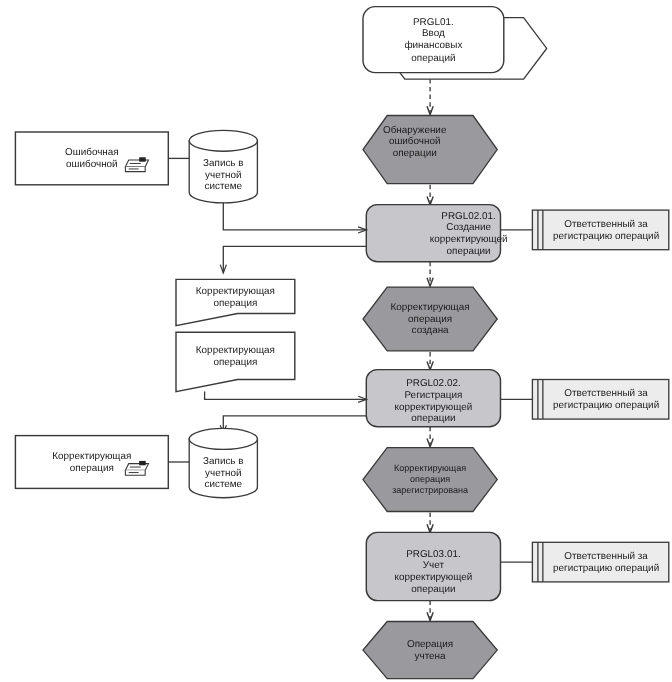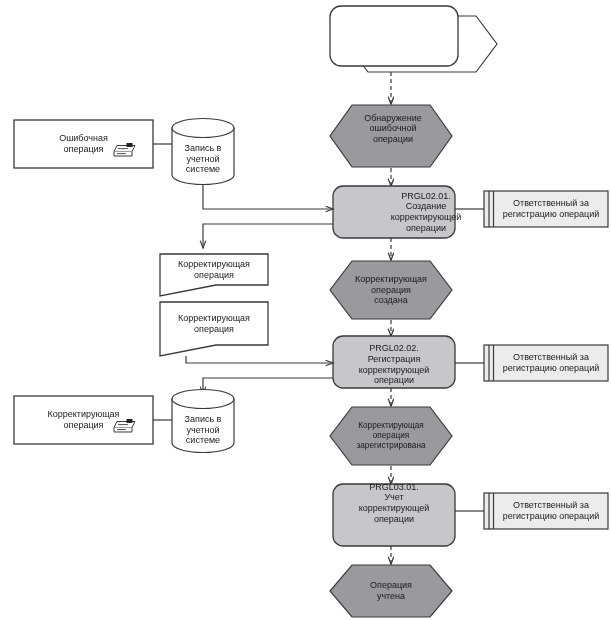--- a/index.html
+++ b/index.html
@@ -139,22 +139,26 @@
     <g transform="translate(113,419)">
       <path d="M1,8.5 L4,2.5 L22,2.5 L19,8.5 Z" fill="#ffffff" stroke="#3a3a3a" stroke-width="1"></path>
       <path d="M1,8.5 L1,13 L19,13 L19,8.5" fill="#ffffff" stroke="#3a3a3a" stroke-width="1"></path>
       <rect x="13.5" y="0" width="6" height="4" fill="#222222"></rect>
       <line x1="5" y1="5.6" x2="15" y2="5.6" stroke="#3a3a3a" stroke-width="0.9"></line>
       <line x1="4" y1="10.6" x2="13" y2="10.6" stroke="#3a3a3a" stroke-width="0.9"></line>
     </g>
     <line x1="153" y1="420" x2="172" y2="420" stroke="#3a3a3a" stroke-width="1.2"></line>
   </svg>
 
-
-  <div class="lbl lbl-9" style="left:332px;top:105px;width:122px;height:47px;">Обнаружение
+  <div class="lbl lbl-9" style="left:330px;top:6px;width:128px;height:60px;">PRGL01.
+Ввод
+финансовых
+операций</div>
+
+  <div class="lbl lbl-9" style="left:316px;top:105px;width:122px;height:47px;">Обнаружение
 ошибочной
 операции</div>
 
   <div class="lbl lbl-9" style="left:333px;top:186px;width:122px;height:52px;margin-left:32px;">PRGL02.01.
 Создание
 корректирующей
 операции</div>
 
   <div class="lbl lbl-9" style="left:330px;top:261px;width:122px;height:58px;">Корректирующая
 операция
@@ -162,30 +166,30 @@
 
   <div class="lbl lbl-9" style="left:333px;top:336px;width:122px;height:57px;">PRGL02.02.
 Регистрация
 корректирующей
 операции</div>
 
   <div class="lbl lbl-8" style="left:330px;top:407px;width:122px;height:58px;">Корректирующая
 операция
 зарегистрирована</div>
 
-  <div class="lbl lbl-9" style="left:333px;top:472px;width:122px;height:62px;">PRGL03.01.
+  <div class="lbl lbl-9" style="left:333px;top:488px;width:122px;height:62px;">PRGL03.01.
 Учет
 корректирующей
 операции</div>
 
   <div class="lbl lbl-9" style="left:330px;top:565px;width:122px;height:52px;">Операция
 учтена</div>
 
   <div class="lbl lbl-9" style="left:14px;top:120px;width:139px;height:48px;">Ошибочная
-операция</div>
+ошибочной</div>
 
   <div class="lbl lbl-9" style="left:172px;top:133px;width:62px;height:52px;">Запись в
 учетной
 системе</div>
 
   <div class="lbl lbl-9" style="left:160px;top:254px;width:108px;height:32px;">Корректирующая
 операция</div>
 
   <div class="lbl lbl-9" style="left:160px;top:302px;width:108px;height:44px;">Корректирующая
 операция</div>

